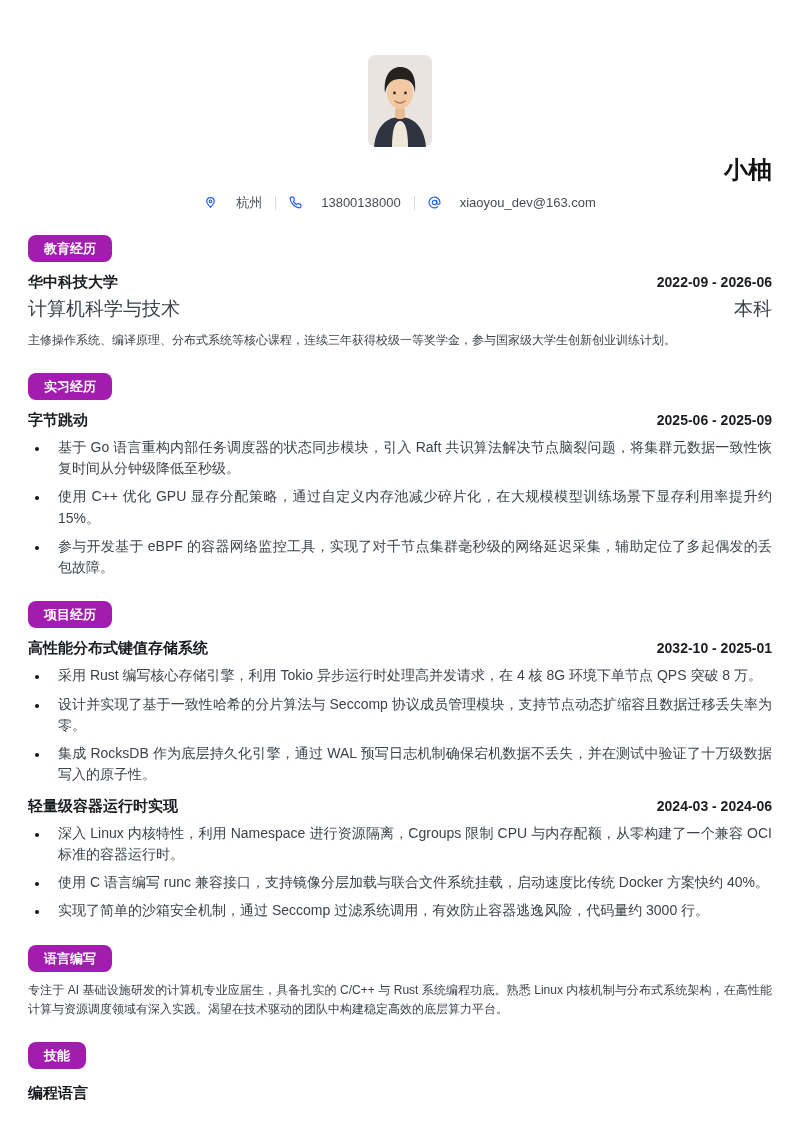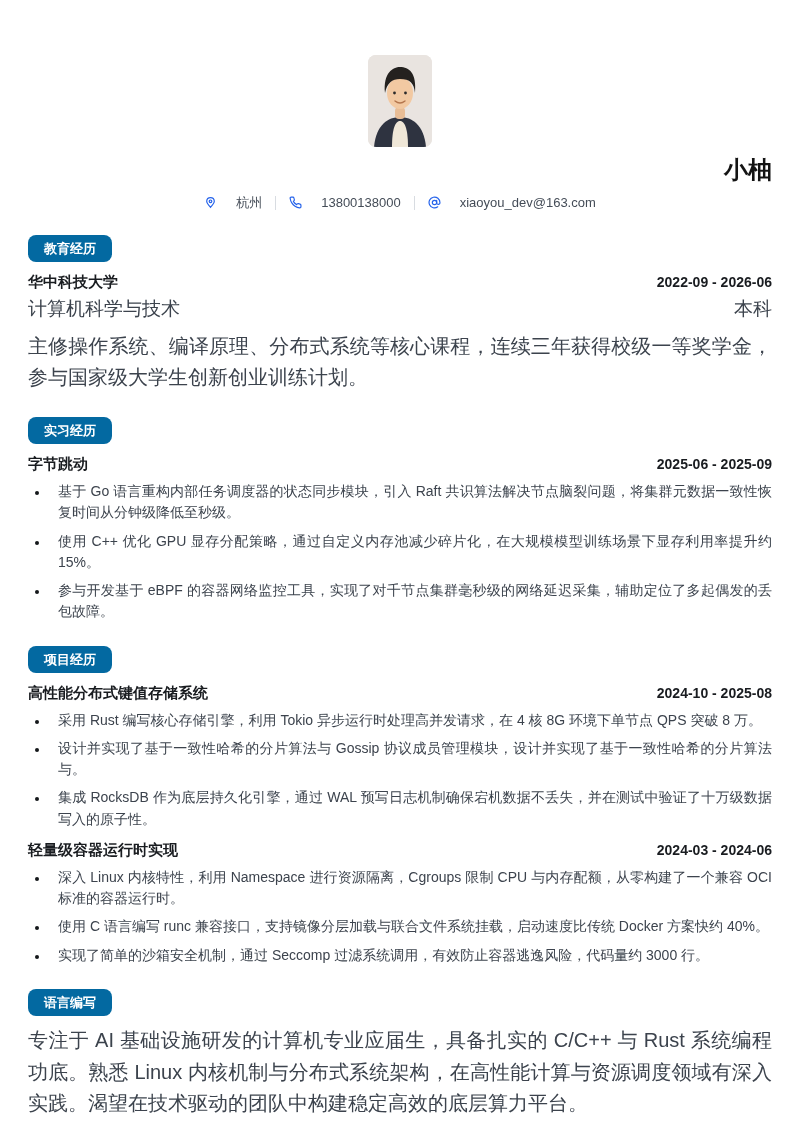--- a/index.html
+++ b/index.html
@@ -24,33 +24,33 @@
   .contact {
     display: flex; justify-content: center; align-items: center;
     gap: 13px; margin-top: 9px; font-size: 13px; color: #444c57;
   }
   .contact-item { display: inline-flex; align-items: center; gap: 19px; }
   .cicon { color: #2563eb; display: inline-flex; align-items: center; }
   .sep { width: 1px; height: 14px; background: #d8dce1; }
 
   
   .badge {
-    display: inline-block; background: #0369a1; color: #ffffff;
+    display: inline-block; background: #a21caf; color: #ffffff;
     font-size: 13px; font-weight: bold; line-height: 1;
     padding: 7px 16px 7px 16px; border-radius: 8px; margin-top: 23px;
   }
 
   
   .row { display: flex; justify-content: space-between; align-items: baseline; margin-top: 11px; }
   .row .title { font-size: 15px; font-weight: bold; color: #191c20; }
   .row .date  { font-size: 14px; font-weight: bold; color: #191c20; }
   .subrow { display: flex; justify-content: space-between; font-size: 19px; color: #3c434d; margin-top: 4px; }
 
   p.desc {
-    font-size: 20px; line-height: 1.58; color: #3c434d;
+    font-size: 12px; line-height: 1.58; color: #3c434d;
     margin: 9px 0 0 0; text-align: justify;
   }
 
   ul.bullets { margin: 7px 0 0 0; padding-left: 21px; }
   ul.bullets li {
     font-size: 14px; line-height: 1.52; color: #3c434d;
     margin-top: 7px; padding-left: 9px; text-align: justify;
   }
   ul.bullets li::marker { color: #14171a; font-size: 12px; }
 
@@ -139,25 +139,25 @@
   <ul class="bullets">
     <li>基于 Go 语言重构内部任务调度器的状态同步模块，引入 Raft 共识算法解决节点脑裂问题，将集群元数据一致性恢复时间从分钟级降低至秒级。</li>
     <li>使用 C++ 优化 GPU 显存分配策略，通过自定义内存池减少碎片化，在大规模模型训练场景下显存利用率提升约 15%。</li>
     <li>参与开发基于 eBPF 的容器网络监控工具，实现了对千节点集群毫秒级的网络延迟采集，辅助定位了多起偶发的丢包故障。</li>
   </ul>
 
   
   <div class="badge">项目经历</div>
   <div class="row">
     <span class="title">高性能分布式键值存储系统</span>
-    <span class="date">2024-10 - 2025-08</span>
+    <span class="date">2032-10 - 2025-01</span>
   </div>
   <ul class="bullets">
     <li>采用 Rust 编写核心存储引擎，利用 Tokio 异步运行时处理高并发请求，在 4 核 8G 环境下单节点 QPS 突破 8 万。</li>
-    <li>设计并实现了基于一致性哈希的分片算法与 Gossip 协议成员管理模块，设计并实现了基于一致性哈希的分片算法与。</li>
+    <li>设计并实现了基于一致性哈希的分片算法与 Seccomp 协议成员管理模块，支持节点动态扩缩容且数据迁移丢失率为零。</li>
     <li>集成 RocksDB 作为底层持久化引擎，通过 WAL 预写日志机制确保宕机数据不丢失，并在测试中验证了十万级数据写入的原子性。</li>
   </ul>
   <div class="row">
     <span class="title">轻量级容器运行时实现</span>
     <span class="date">2024-03 - 2024-06</span>
   </div>
   <ul class="bullets">
     <li>深入 Linux 内核特性，利用 Namespace 进行资源隔离，Cgroups 限制 CPU 与内存配额，从零构建了一个兼容 OCI 标准的容器运行时。</li>
     <li>使用 C 语言编写 runc 兼容接口，支持镜像分层加载与联合文件系统挂载，启动速度比传统 Docker 方案快约 40%。</li>
     <li>实现了简单的沙箱安全机制，通过 Seccomp 过滤系统调用，有效防止容器逃逸风险，代码量约 3000 行。</li>

